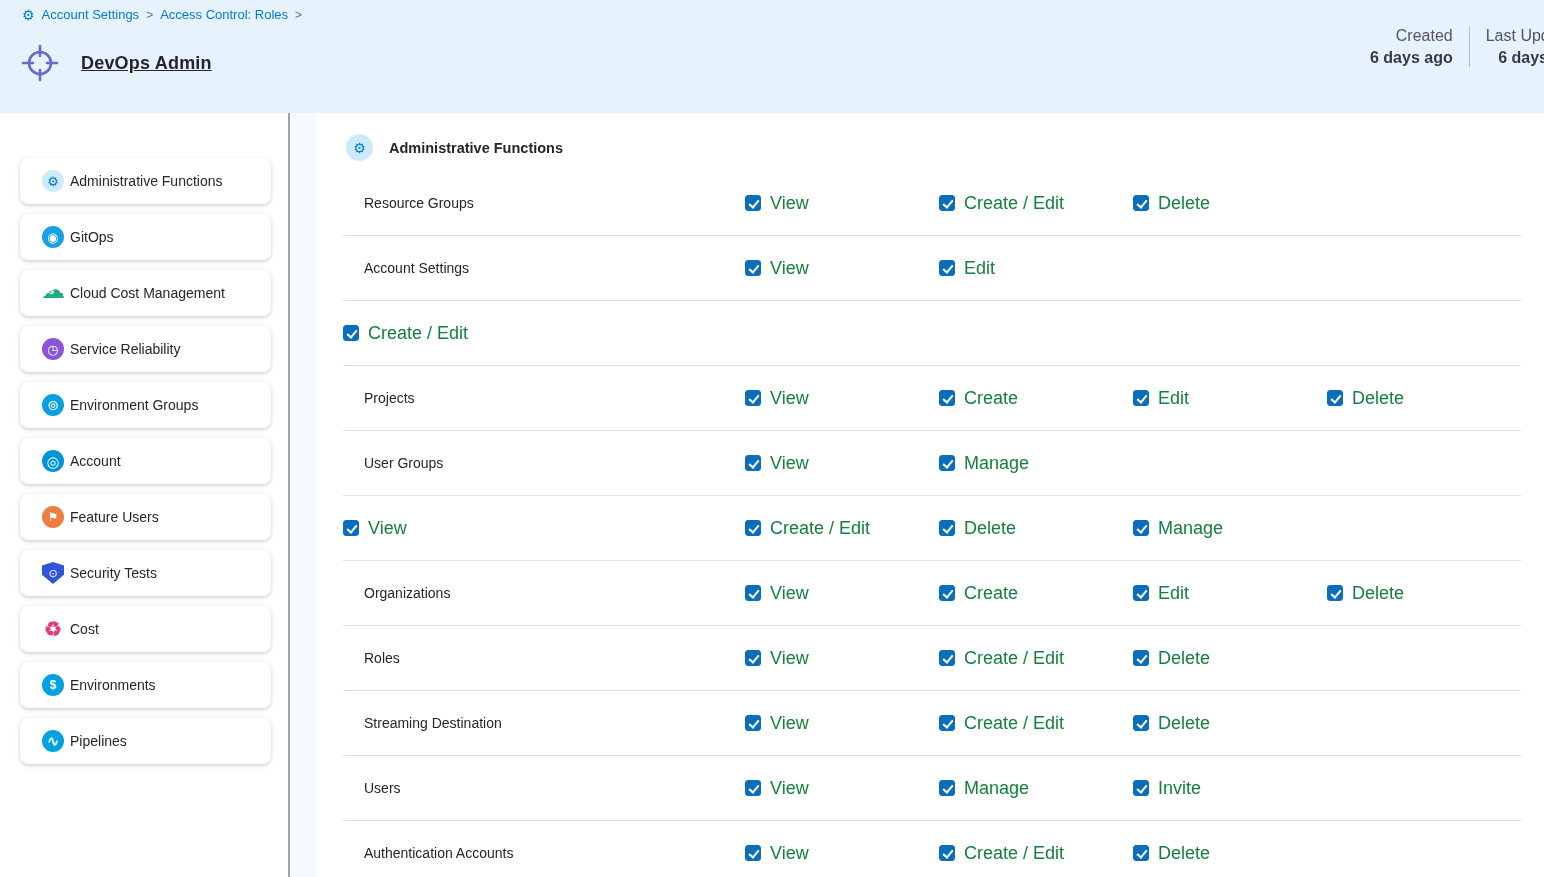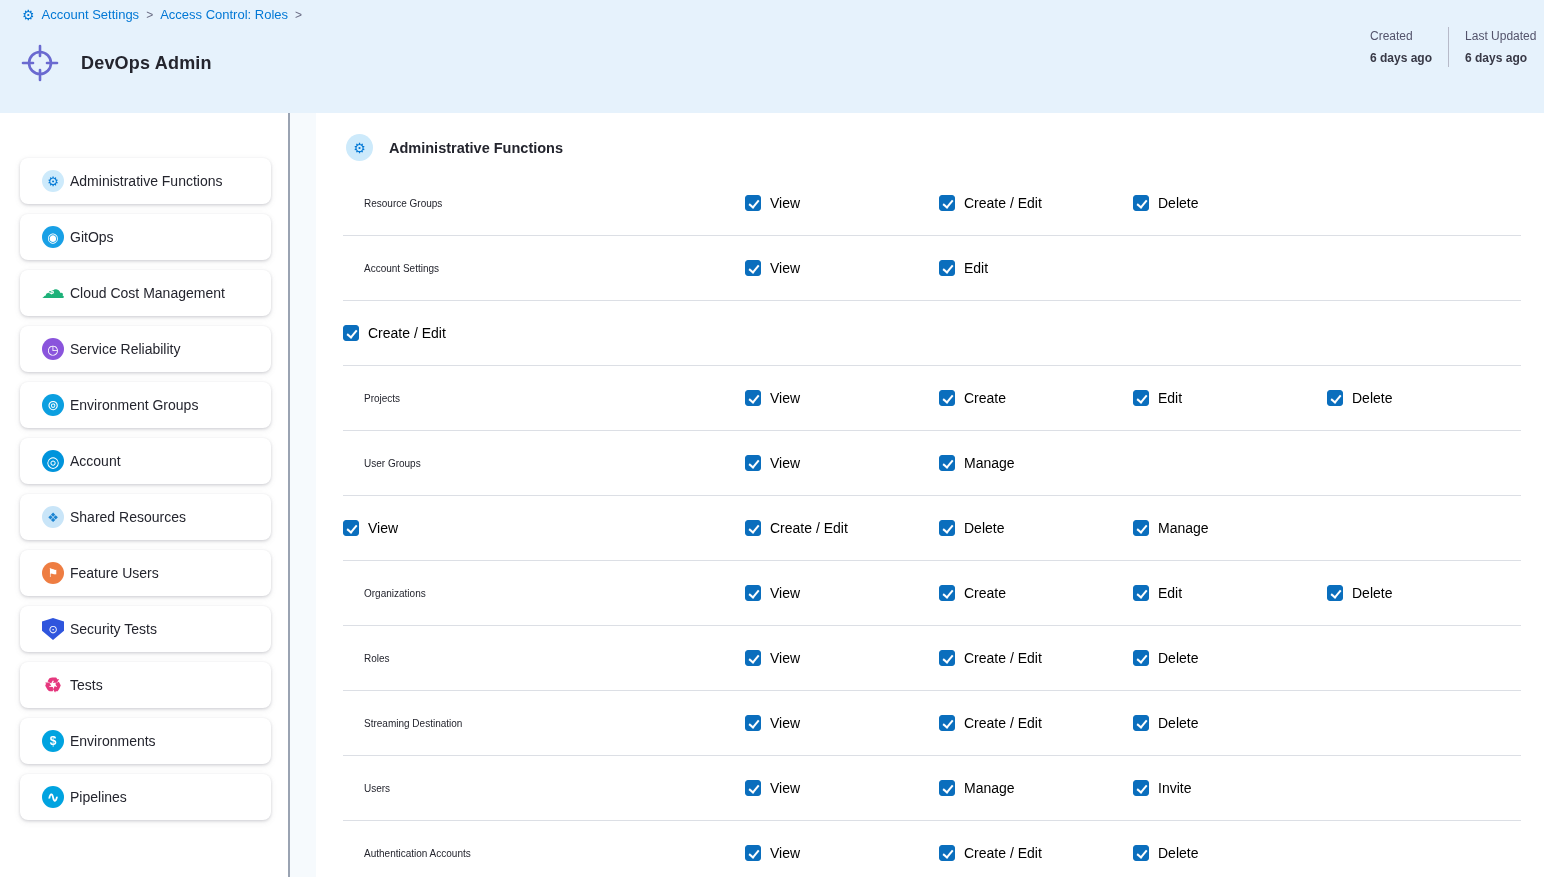--- a/index.html
+++ b/index.html
@@ -5,24 +5,24 @@
   * { margin:0; padding:0; box-sizing:border-box; }
   html,body { width:1544px; height:877px; overflow:hidden; }
   body { font-family:"Liberation Sans", sans-serif; background:#fff; color:#24252e; }
 
   
   .top-header { position:relative; width:1544px; height:113px; background:#e6f2fc; }
   .breadcrumb { position:absolute; left:22px; top:7px; display:flex; align-items:center; gap:7px; font-size:13px; }
   .breadcrumb .crumb-gear { color:#0278d5; font-size:14px; line-height:1; }
   .breadcrumb a { color:#0278d5; text-decoration:none; cursor:pointer; }
   .breadcrumb .sep { color:#6b6d85; font-size:12px; }
-  .title-row { position:absolute; left:21px; top:42px; display:flex; align-items:center; gap:22px; }
+  .title-row { position:absolute; left:21px; top:42px; display:flex; align-items:center; gap:22px;text-decoration:underline; }
   .role-title { font-size:18px; font-weight:700; color:#24252e; letter-spacing:.2px; }
   .hdr-meta { position:absolute; left:1370px; top:25px; display:flex; gap:16px; white-space:nowrap; }
-  .hdr-meta .meta-block { font-size:12px; line-height:22px; }
+  .hdr-meta .meta-block { font-size:16px; line-height:22px;text-align:right; }
   .hdr-meta .meta-label { color:#53536b; }
   .hdr-meta .meta-value { color:#383946;font-weight:bold; }
   .hdr-meta .meta-divider { width:1px; background:#b7bac9; height:40px; margin-top:2px; }
 
   
   .page-body { display:flex; width:1544px; height:764px; }
   .sidebar { width:297px; height:100%; background:#ffffff; border-right:2px solid #9aa3b2; padding-top:45px; }
   .gutter { width:27px; height:100%; background:#f6fafd; }
   .main { flex:1; height:100%; background:#ffffff; }
 
@@ -53,23 +53,23 @@
   .glyph-wave::before { content:"∿"; font-size:14px; font-weight:700; }
 
   
   .section-head { display:flex; align-items:center; gap:16px; padding:11px 0 0 30px; height:58px; }
   .section-icon { width:27px; height:27px; border-radius:50%; background:#cdeafb; color:#0278d5;
     display:flex; align-items:center; justify-content:center; font-size:14px; }
   .section-title { font-size:14.5px; font-weight:700; color:#24252e; }
 
   .perm-row { display:grid; grid-template-columns:402px 194px 194px 194px 194px; align-items:center;
     height:65px; margin-left:27px; margin-right:23px; border-bottom:1px solid #dcdfe5; }
-  .perm-resource { padding-left:21px; font-size:10px; color:#24252e; }
+  .perm-resource { padding-left:21px; font-size:14px; color:#24252e; }
   .perm-cell { display:flex; align-items:center; gap:9px; cursor:pointer; }
-  .perm-text { font-size:14px; color:#000000; }
+  .perm-text { font-size:18px; color:#15803d; }
   .cb { width:16px; height:16px; border-radius:3px; background:#fff; border:1px solid #b0b1c3; position:relative; flex:0 0 16px; }
   .cb.checked { background:#0a6ebd; border-color:#0a6ebd; }
   .cb.checked::after { content:""; position:absolute; left:5px; top:2px; width:4px; height:8px;
     border:solid #fff; border-width:0 2px 2px 0; transform:rotate(40deg); }
 </style>
 </head>
 <body>
 
 <header class="top-header">
   <nav class="breadcrumb">
@@ -123,34 +123,30 @@
         </div>
         <div class="side-card">
           <span class="ico shape-circle glyph-rings" style="background: rgb(11, 159, 224); color: rgb(255, 255, 255);"></span>
           <span class="side-label">Environment Groups</span>
         </div>
         <div class="side-card">
           <span class="ico shape-circle glyph-target" style="background: rgb(0, 148, 220); color: rgb(255, 255, 255);"></span>
           <span class="side-label">Account</span>
         </div>
         <div class="side-card">
-          <span class="ico shape-circle glyph-diamond" style="background: rgb(201, 229, 248); color: rgb(27, 132, 210);"></span>
-          <span class="side-label">Shared Resources</span>
-        </div>
-        <div class="side-card">
           <span class="ico shape-circle glyph-flag" style="background: rgb(238, 125, 66); color: rgb(255, 255, 255);"></span>
           <span class="side-label">Feature Users</span>
         </div>
         <div class="side-card">
           <span class="ico shape-shield glyph-scan" style="background: rgb(47, 85, 221); color: rgb(255, 255, 255);"></span>
           <span class="side-label">Security Tests</span>
         </div>
         <div class="side-card">
           <span class="ico shape-plain glyph-chaos" style="color: rgb(229, 56, 126);"></span>
-          <span class="side-label">Tests</span>
+          <span class="side-label">Cost</span>
         </div>
         <div class="side-card">
           <span class="ico shape-circle glyph-dollar" style="background: rgb(0, 163, 224); color: rgb(255, 255, 255);"></span>
           <span class="side-label">Environments</span>
         </div>
         <div class="side-card">
           <span class="ico shape-circle glyph-wave" style="background: rgb(0, 163, 224); color: rgb(255, 255, 255);"></span>
           <span class="side-label">Pipelines</span>
         </div>
       </div>

